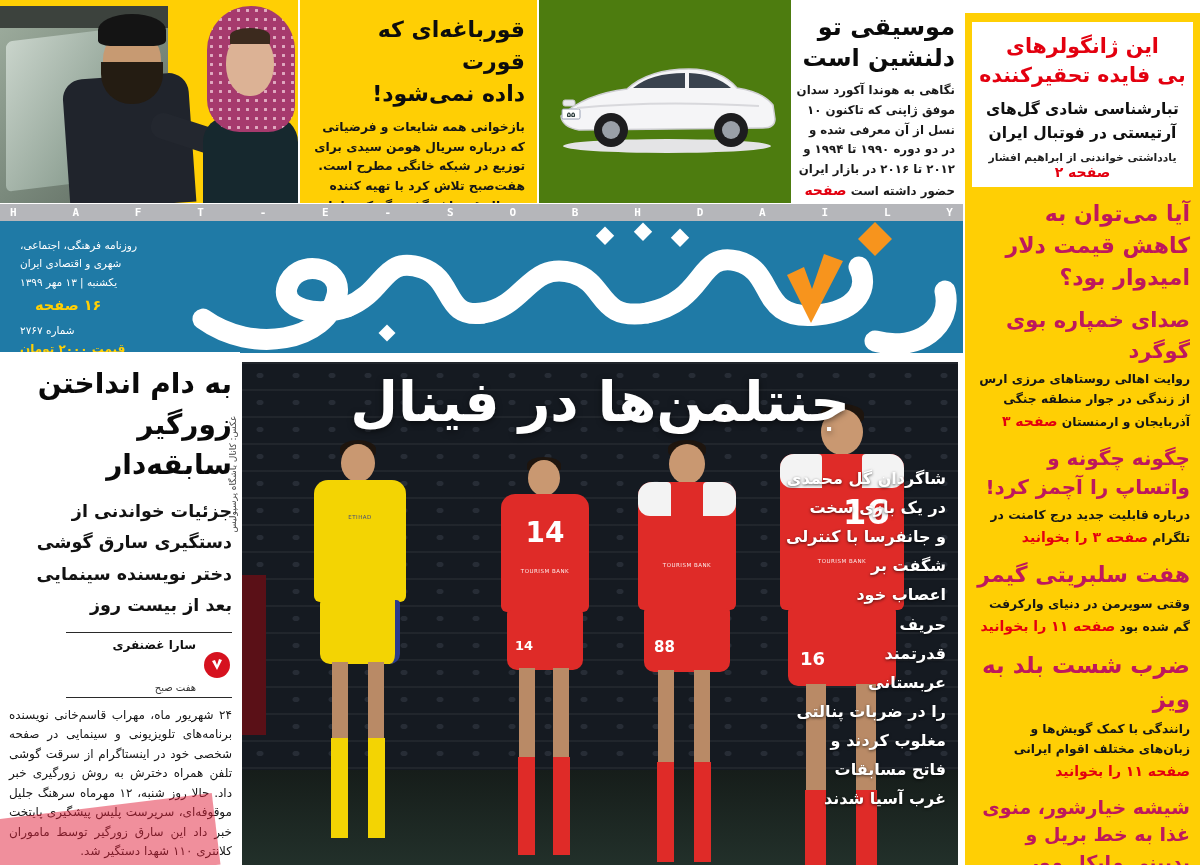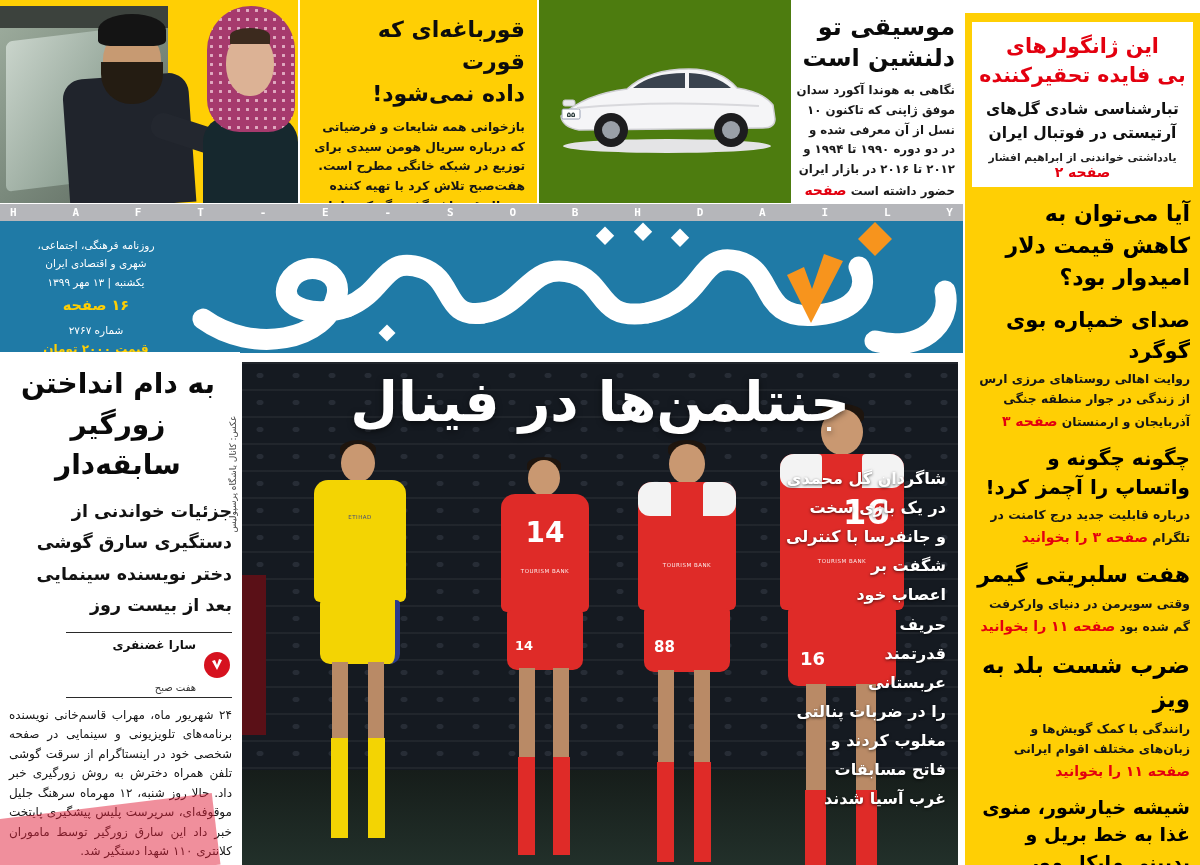--- a/index.html
+++ b/index.html
@@ -33,28 +33,28 @@
   .car-photo svg { position:absolute; left:8px; top:42px; }
   .car-text { position:absolute; left:793px; top:0; width:170px; height:203px; background:#fff; padding:12px 8px 0 2px; text-align:right; overflow:hidden; }
   .car-h { font-size:24px; font-weight:bold; line-height:1.3; color:#0b0b0b; }
   .car-body { margin-top:7px; font-size:11.8px; font-weight:bold; line-height:1.66; color:#191919; }
   
   .latin-strip { position:absolute; left:0; top:204px; width:963px; height:17px; background:#b5b6ba; color:#fff;
     font:bold 11px/17px "DejaVu Sans Mono", monospace; direction:ltr; padding:0 10px; overflow:hidden;
     text-align:justify; text-align-last:justify; }
   
   .masthead { position:absolute; left:0; top:221px; width:963px; height:132px; background:#1f7aa6; overflow:hidden; }
-  .mast-info { position:absolute; left:20px; top:15px; width:152px; text-align:center; color:#fff; font-size:10.5px; line-height:1.75; }
+  .mast-info { position:absolute; left:20px; top:15px; width:152px; text-align:left; color:#fff; font-size:10.5px; line-height:1.75; }
   .mast-pages { color:#ffcf04; font-weight:bold; font-size:14.5px; margin:2px 15px; }
   .mast-issue { font-size:10.5px; }
   .mast-price { color:#ffcf04; font-weight:bold; font-size:12px; }
   .logo-svg { position:absolute; left:175px; top:0; }
   
   .left-col { position:absolute; left:0; top:352px; width:240px; height:513px; background:#fff; padding:12px 8px 0 4px; overflow:hidden; }
-  .lh { font-size:28px; font-weight:bold; line-height:1.45; text-align:center; color:#0a0a0a; }
+  .lh { font-size:28px; font-weight:bold; line-height:1.45; text-align:right; color:#0a0a0a; }
   .ldeck { margin-top:10px; font-size:17.5px; font-weight:bold; line-height:1.8; text-align:right; color:#121212; }
   .bdiv { width:166px; border-top:1.5px solid #2a2a2a; margin-top:10px; }
   .byline { width:166px; display:flex; align-items:center; gap:8px; padding:4px 2px; }
   .byl-circle { width:26px; height:26px; border-radius:50%; background:#d6121f; flex:0 0 auto; display:flex; align-items:center; justify-content:center; }
   .byl-name { font-size:12px; font-weight:bold; color:#101010; line-height:1.4; }
   .byl-org { font-size:10px; color:#333;margin-top:28px; }
   .lbody { margin-top:8px; font-size:12px; line-height:1.63; text-align:justify; color:#161616; padding-left:5px; }
   .lbody p + p { margin-top:3px; }
   .watermark { position:absolute; left:-18px; top:455px; width:235px; height:72px; background:rgba(225,32,57,.5); transform:rotate(-7deg); }
   
@@ -84,21 +84,21 @@
   .yj { background:#f3d403; }
   .rj { background:#df2b28; }
   
   .right-col { position:absolute; left:965px; top:0; width:235px; height:865px; background:#fff; padding-top:13px; overflow:hidden; }
   .rc-yellow { background:#ffcf04; padding:9px 7px 8px; }
   .rc-lead { background:#fff; padding:10px 6px 7px; text-align:center; }
   .rc-lead-h { color:#e3000f; font-size:20.5px; font-weight:bold; line-height:1.4; }
   .rc-lead-sub { margin-top:8px; font-size:15.5px; font-weight:bold; line-height:1.55; color:#101010; }
   .rc-lead-note { margin-top:6px; font-size:10.8px; font-weight:bold; color:#222; }
   .rc-item { margin-top:11px; text-align:right; padding:0 3px; }
-  .rc-h { font-weight:bold; color:#000000; line-height:1.45; }
+  .rc-h { font-weight:bold; color:#be185d; line-height:1.45; }
   .h-i0 { font-size:22px; } .h-i1 { font-size:21px; } .h-i2 { font-size:20px; }
   .h-i3 { font-size:22px; } .h-i4 { font-size:23px; } .h-i5 { font-size:19px; }
   .rc-sub { margin-top:4px; font-size:12.3px; font-weight:bold; line-height:1.62; color:#161616; }
 </style>
 </head>
 <body>
 
 <div class="page">
 
   <div class="collage">

